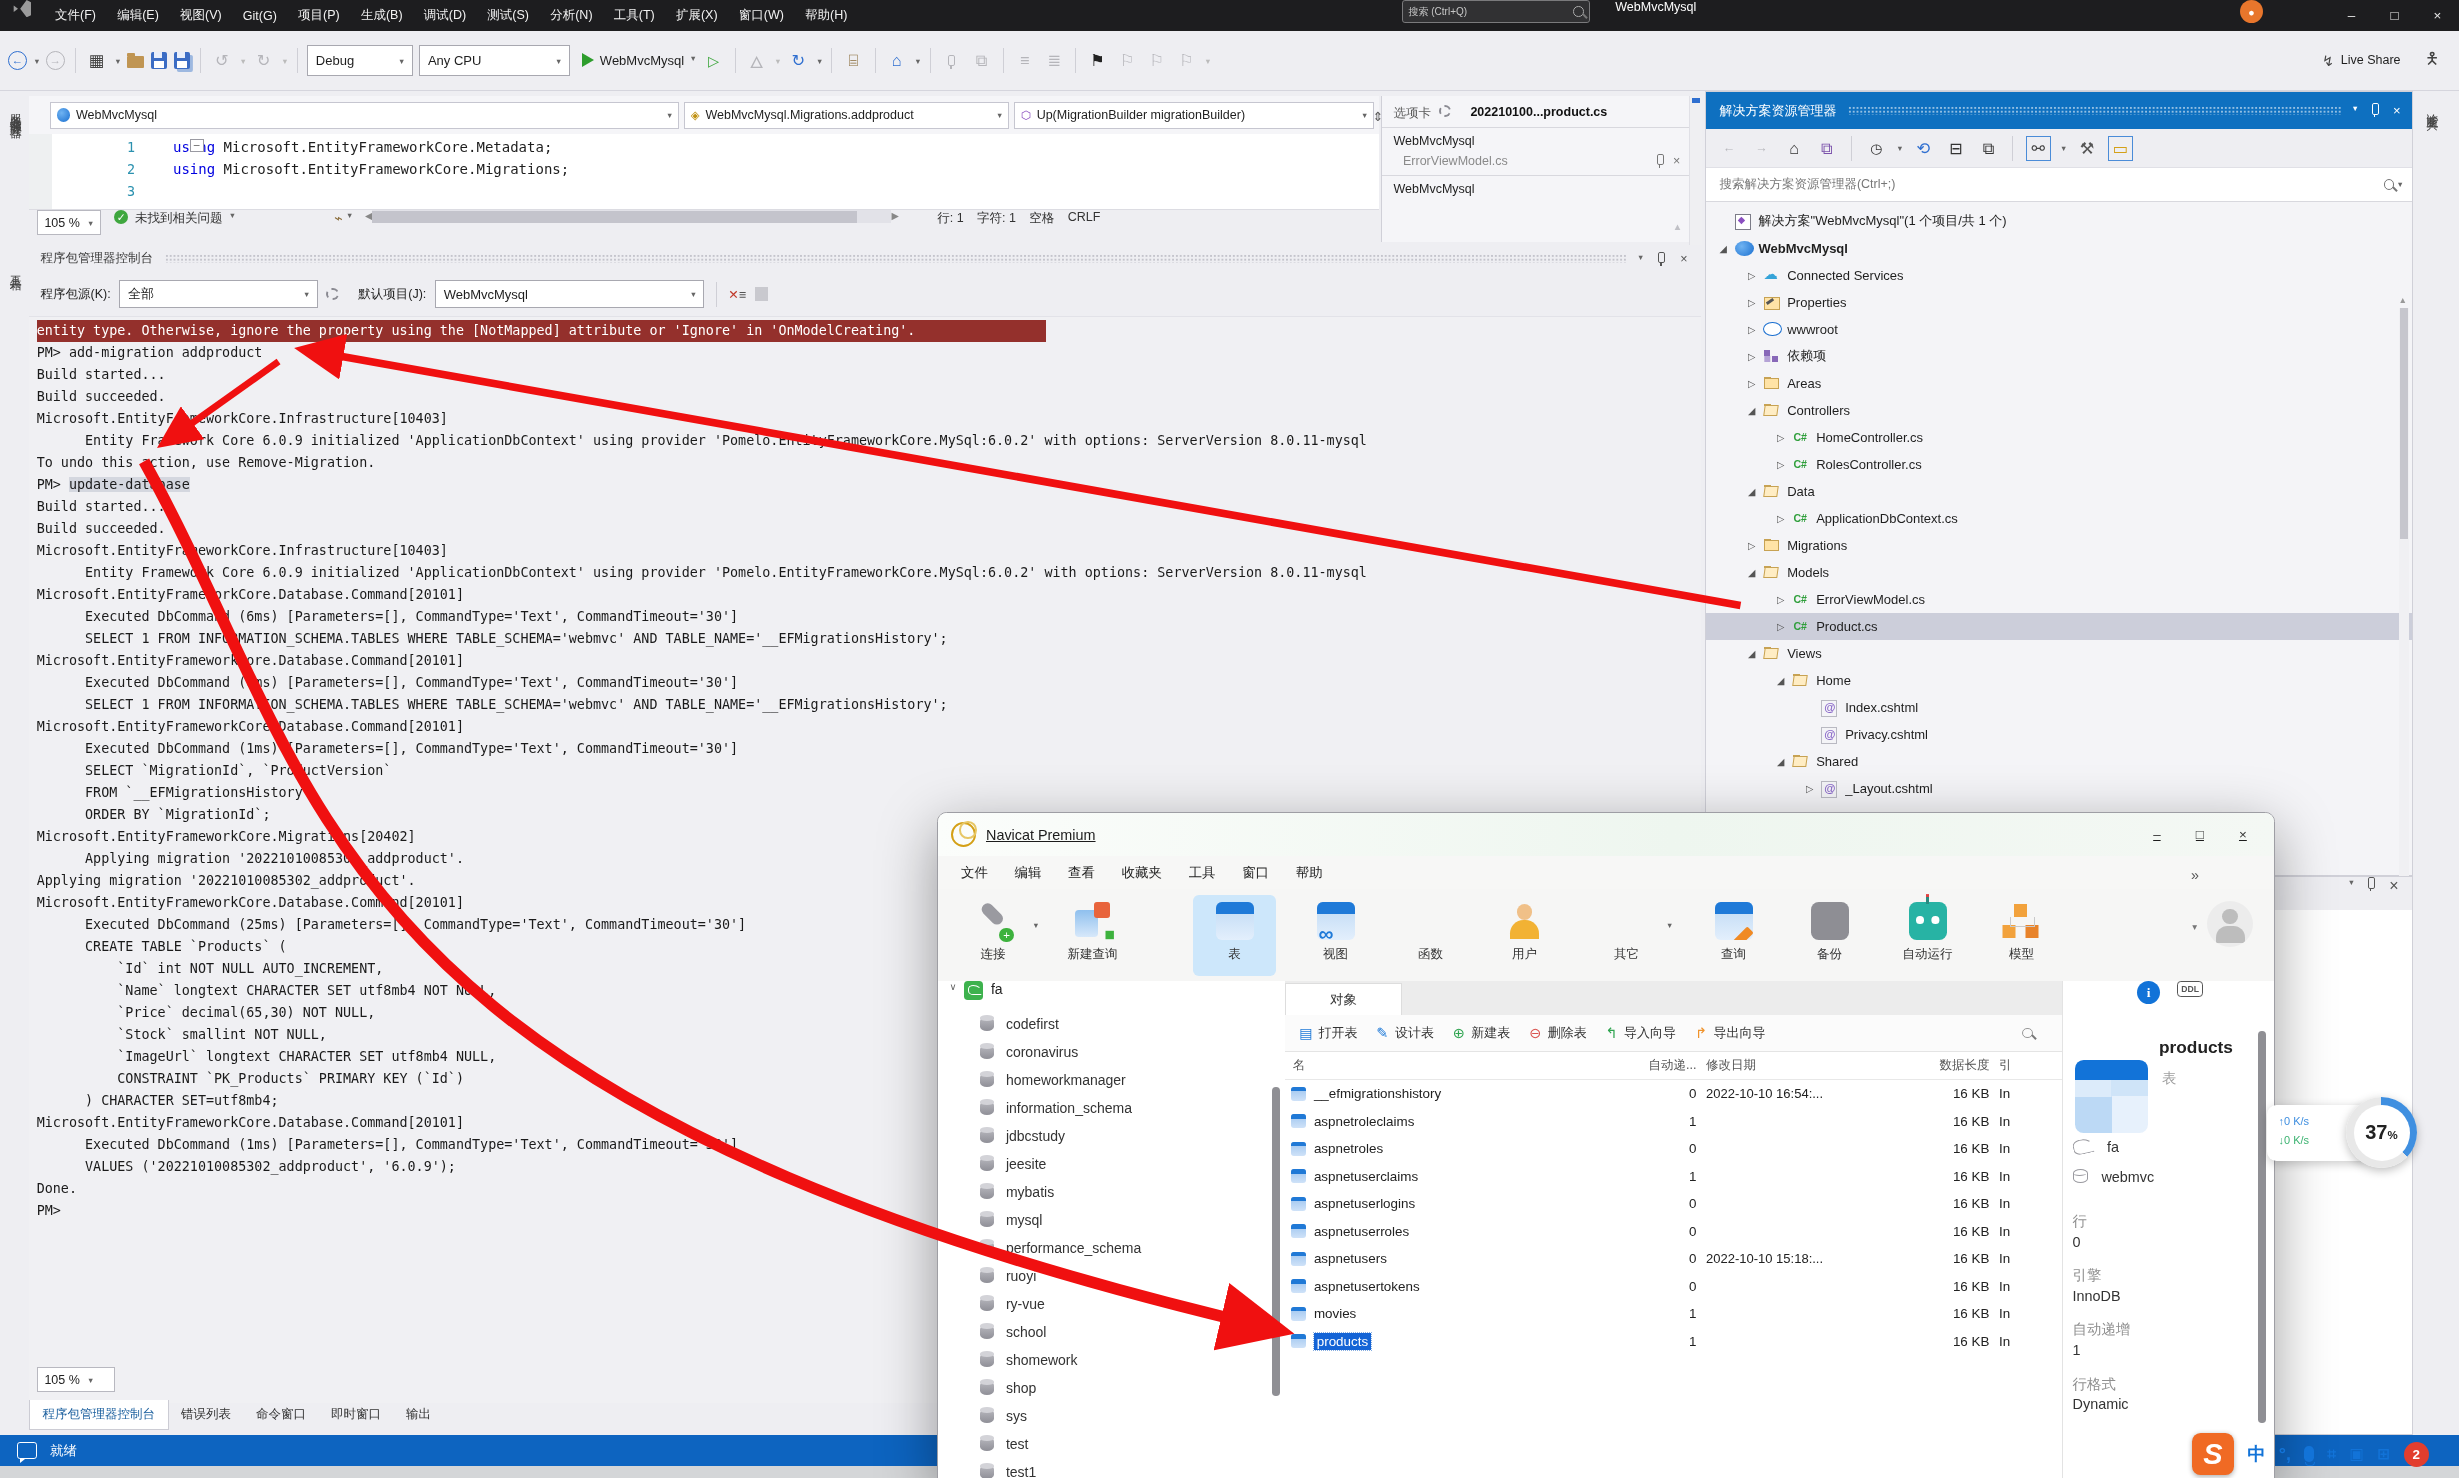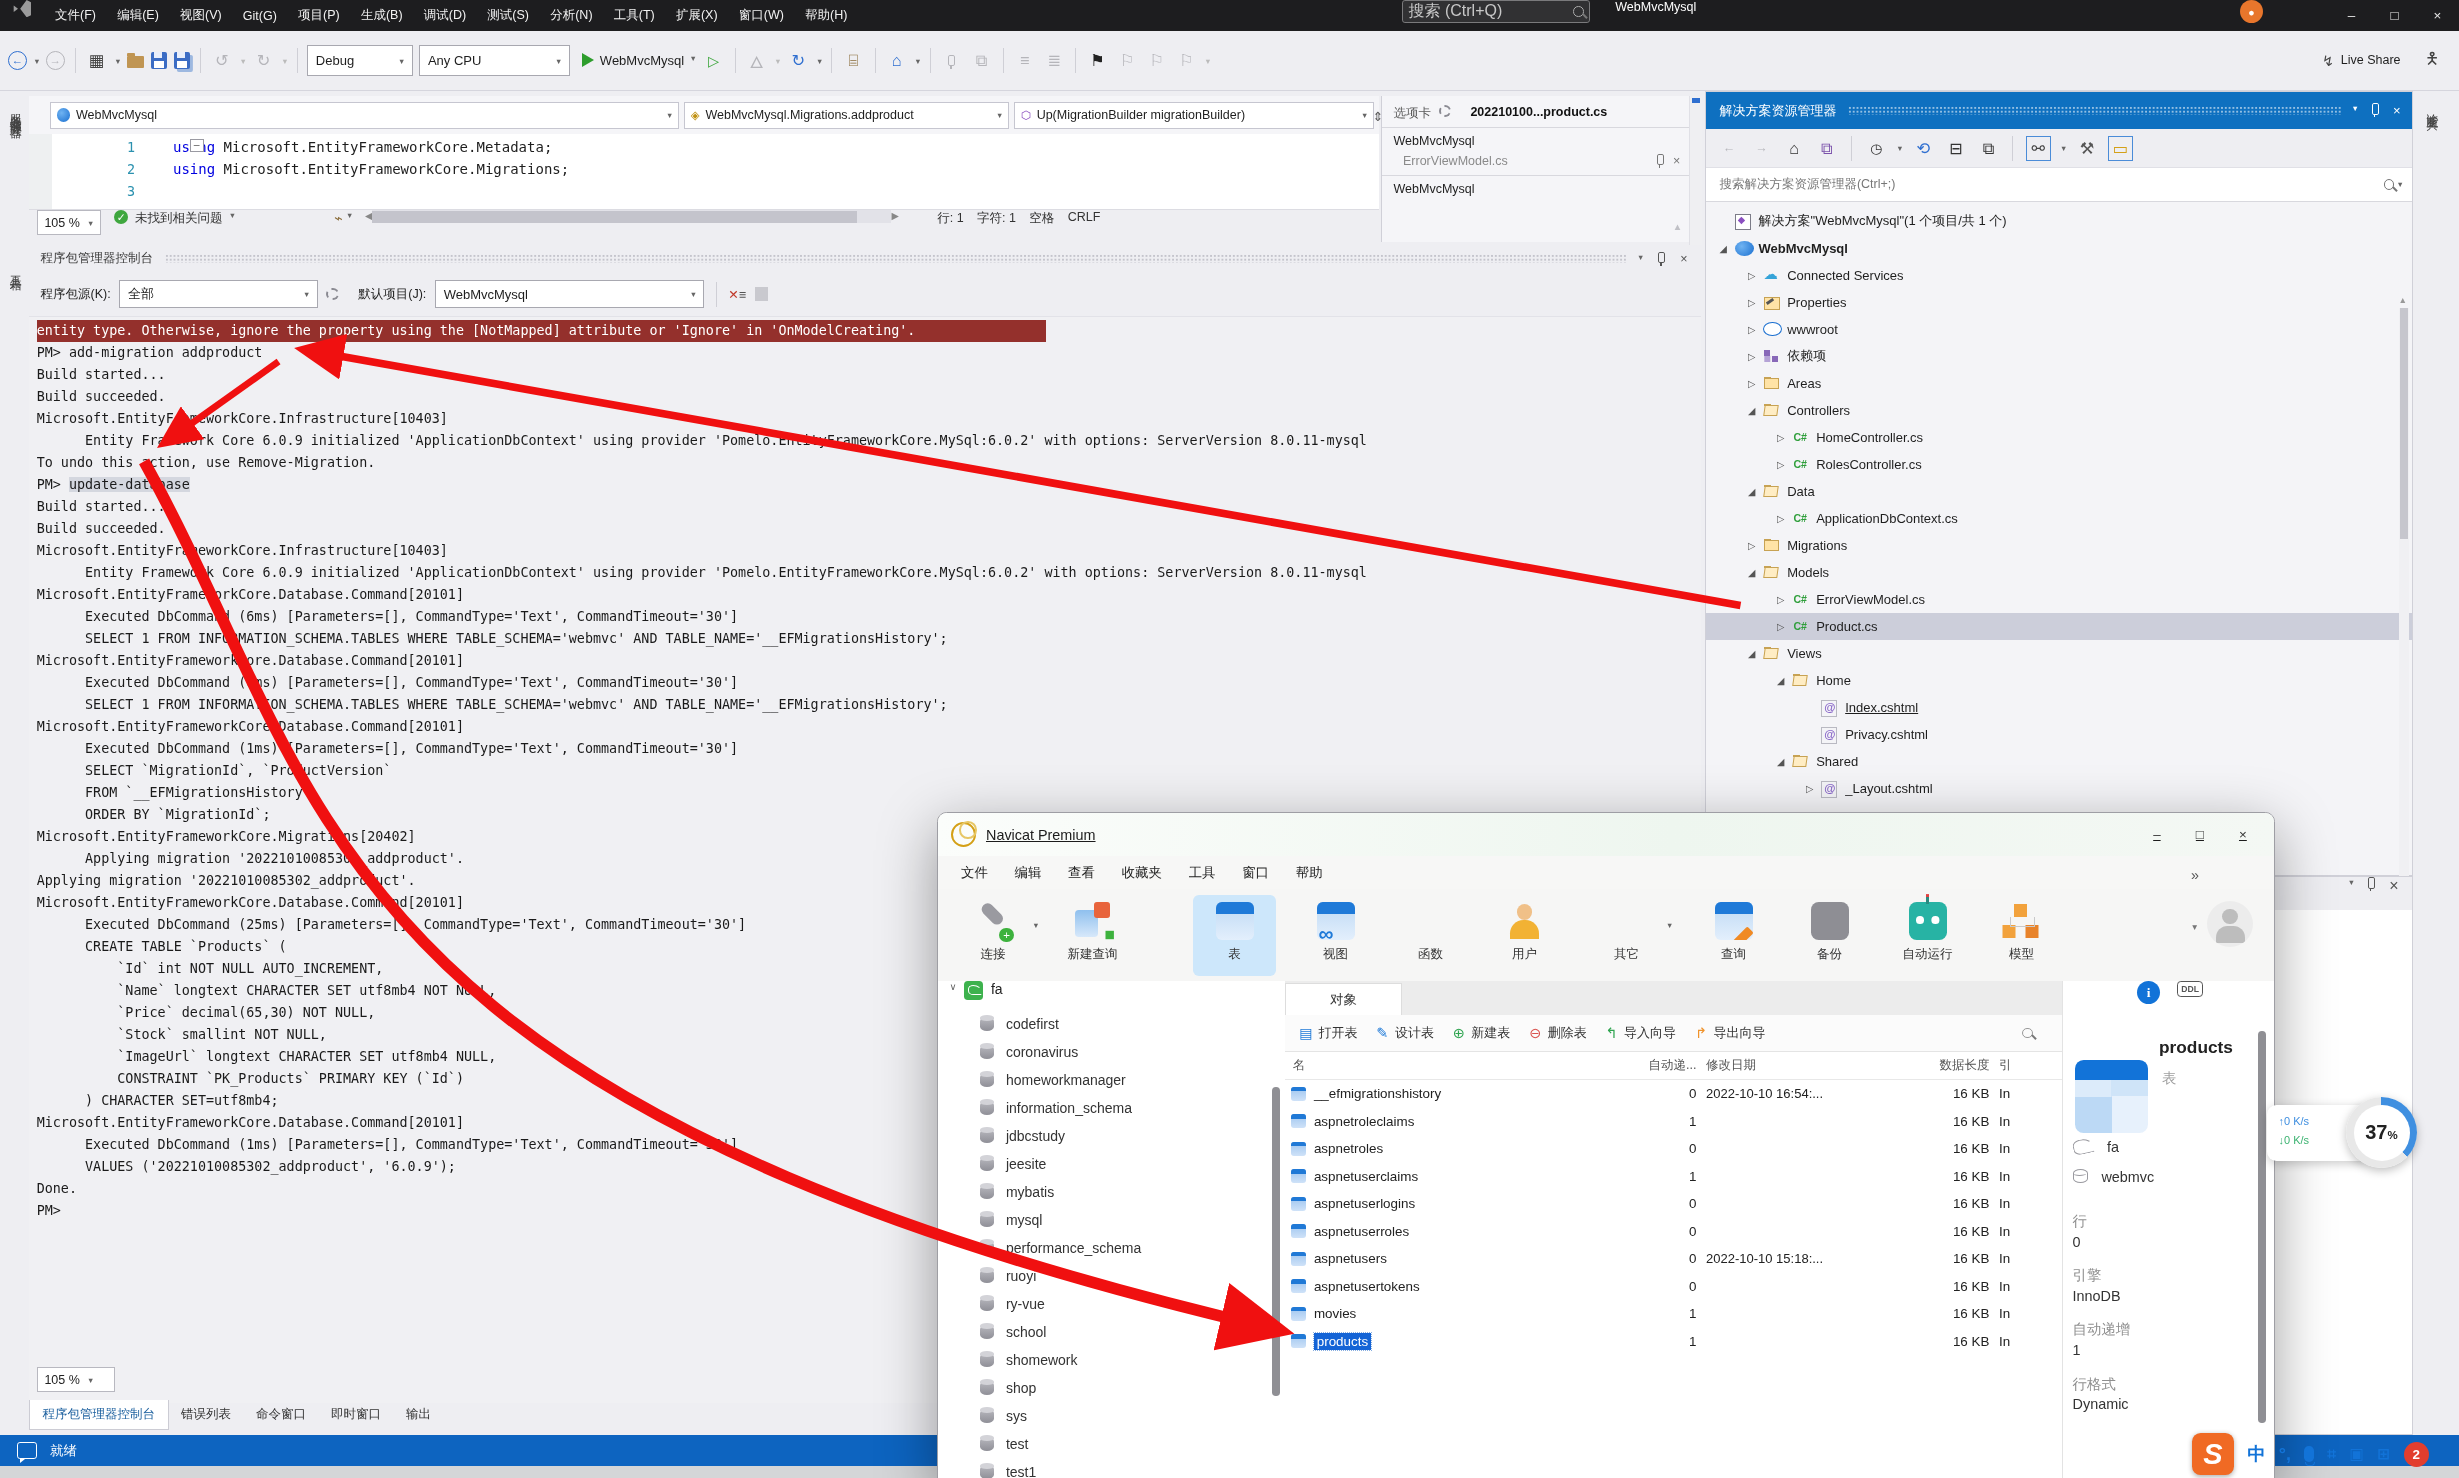--- a/index.html
+++ b/index.html
@@ -5,21 +5,21 @@
   html,body{margin:0;padding:0;width:2459px;height:1479px;overflow:hidden;background:#eeeef2;
     font-family:"Liberation Sans","DejaVu Sans",sans-serif;-webkit-font-smoothing:antialiased;}
   .abs{position:absolute;}
   .row{display:flex;align-items:flex-start;}
   .mono{font-family:"DejaVu Sans Mono",monospace;}
   
   #titlebar{left:0;top:0;width:2459px;height:31px;background:#1d1d1f;color:#f2f2f2;z-index:5;}
   #titlebar .menu-item{padding:0 10.6px;font-size:12.5px;height:31px;display:flex;align-items:center;cursor:default;}
   #vs-logo{width:29px;height:17.3px;margin:0 5.8px 0 9.6px;}
   #qsearch{width:175px;height:21px;background:#313133;border:1px solid #7a7a7c;border-radius:2.9px;
-    color:#c8c8c8;font-size:16px;display:flex;align-items:center;padding:0 5.8px;justify-content:space-between;}
+    color:#c8c8c8;font-size:10px;display:flex;align-items:center;padding:0 5.8px;justify-content:space-between;}
   .winbtn{width:43px;height:31px;display:flex;align-items:center;justify-content:center;font-size:13.4px;color:#e8e8e8;}
   
   #toolbar{left:0;top:31px;width:2459px;height:60px;background:#eeeef2;border-bottom:1px solid #d5d5dd;display:flex;align-items:center;gap:6.7px;padding-left:7.7px;box-sizing:border-box;}
   .tico{font-size:16.3px;color:#555;display:flex;align-items:center;justify-content:center;width:23px;height:23px;}
   .tico.dis{color:#b5b5ba;}
   .tsep{width:1px;height:25px;background:#cfcfd6;margin:0 2.9px;}
   .dd{font-size:8.6px;color:#666;margin-left:1px;}
   .combo{background:#fff;border:1px solid #a8a8b0;height:29px;display:flex;align-items:center;justify-content:space-between;font-size:13px;color:#1e1e1e;padding:0 7.7px;}
   .playtri{width:0;height:0;border-left:12.5px solid #2d9d2d;border-top:7.7px solid transparent;border-bottom:7.7px solid transparent;}
   .floppy{width:16.3px;height:16.3px;background:#3b6cc4;border-radius:1.9px;position:relative;}
@@ -601,21 +601,21 @@
         <span class="ticon i-folderopen"></span>
         <span>Views</span>
       </div>
 
       <div class="trow" style="padding-left: 71px;">
         <span class="texp">◢</span>
         <span class="ticon i-folderopen"></span>
         <span>Home</span>
       </div>
 
-      <div class="trow" style="padding-left: 100px; text-decoration: underline;">
+      <div class="trow" style="padding-left: 100px;">
         <span class="texp"></span>
         <span class="ticon i-razor"></span>
         <span>Index.cshtml</span>
       </div>
 
       <div class="trow" style="padding-left: 100px;">
         <span class="texp"></span>
         <span class="ticon i-razor"></span>
         <span>Privacy.cshtml</span>
       </div>

